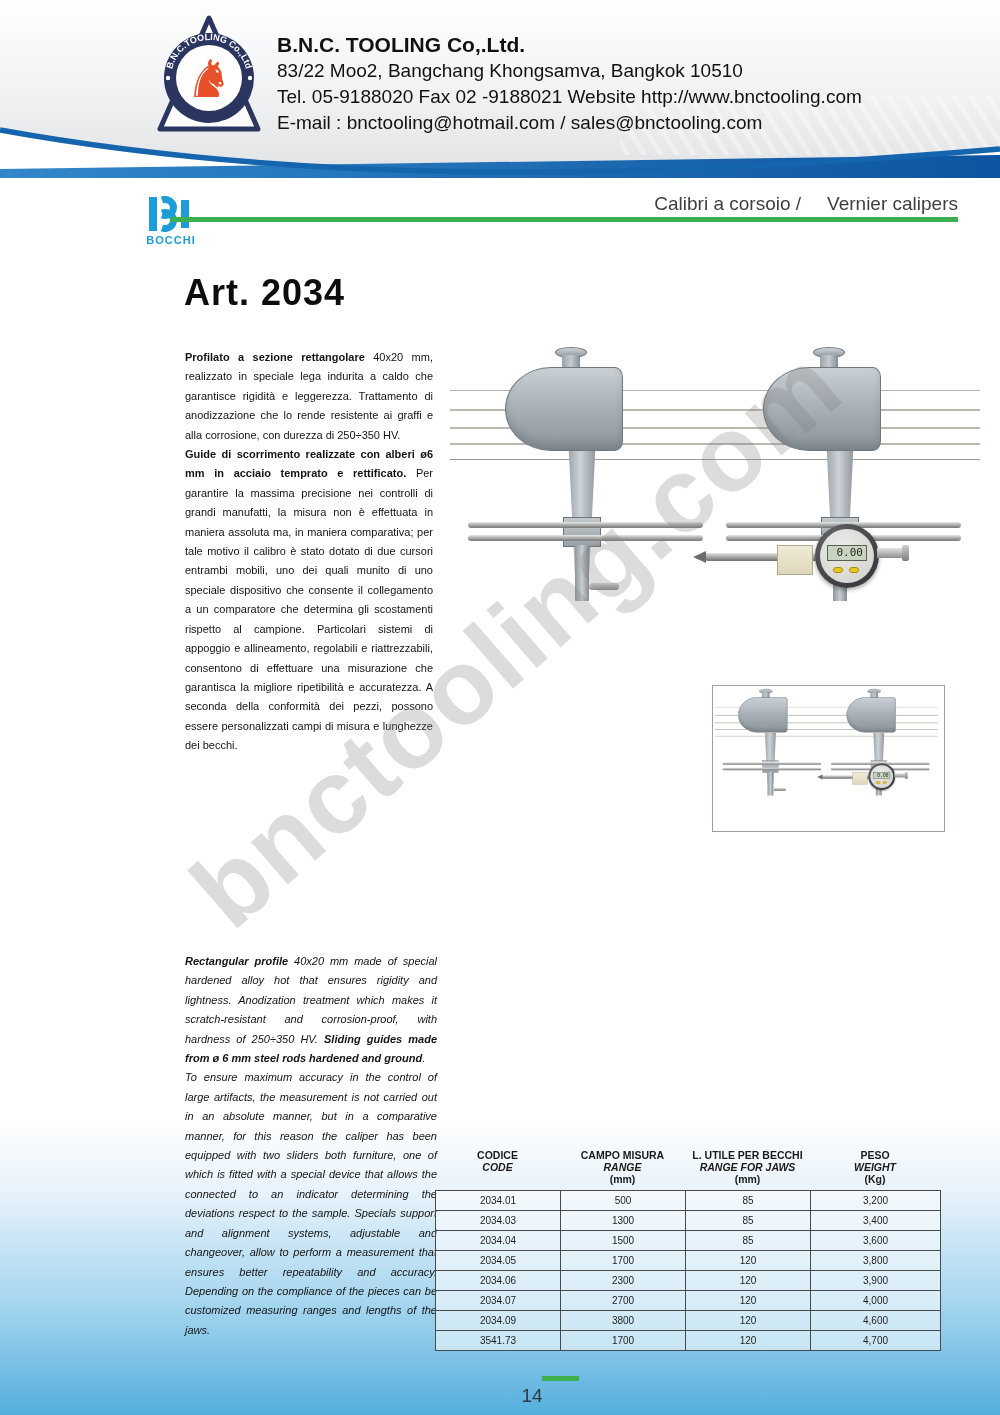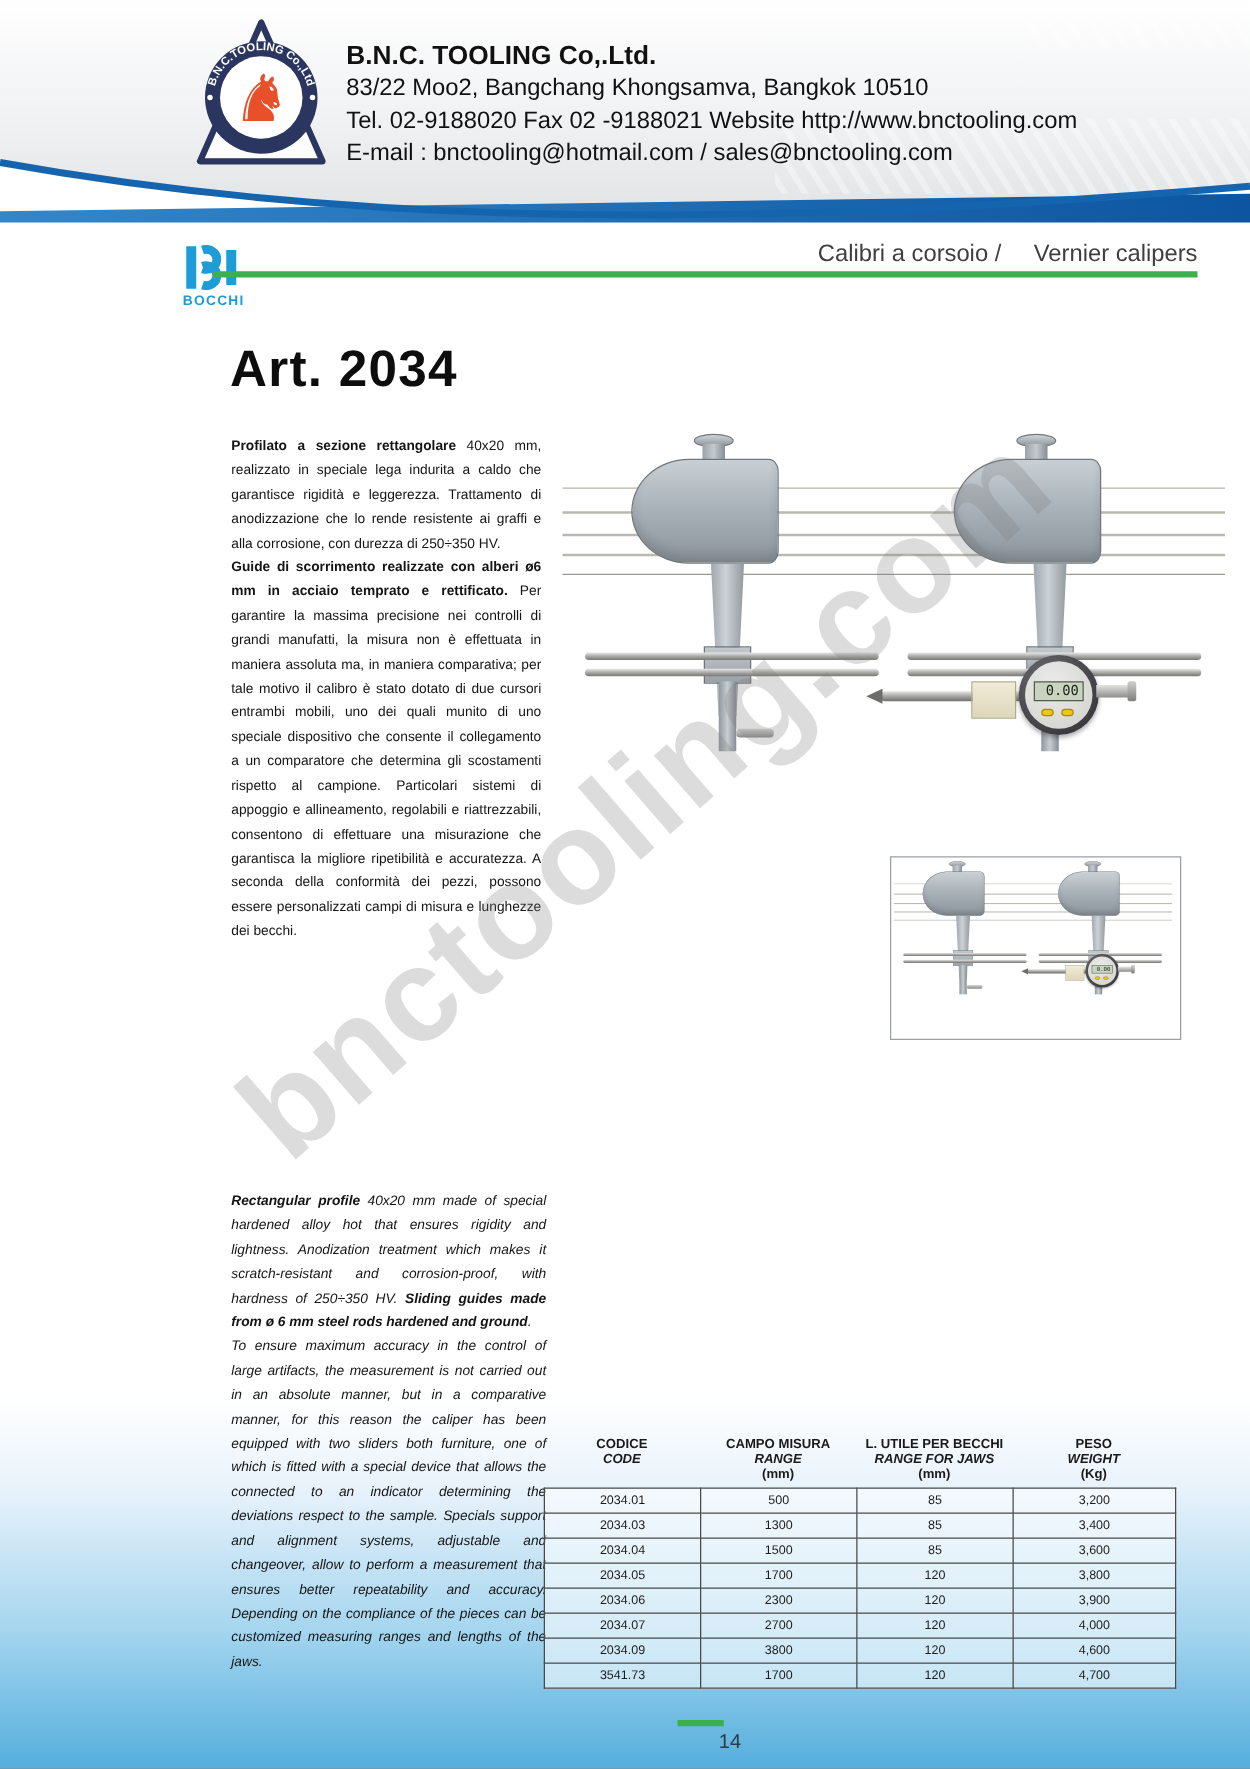--- a/index.html
+++ b/index.html
@@ -16,21 +16,21 @@
   .company-block { position: absolute; left: 277px; top: 32px; line-height: 26px; }
   .company-name { font-size: 21px; font-weight: bold; }
   .company-line { font-size: 19px; }
   
   .brand-logo { position: absolute; left: 141px; top: 196px; text-align: center; width: 60px; }
   .brand-word { font-size: 11px; font-weight: bold; letter-spacing: 1px; color: #1e9cd7; margin-top: -2px; }
   .section-divider { position: absolute; left: 170px; top: 217px; width: 788px; height: 5px; background: #3cb04e; }
   .category { position: absolute; right: 42px; top: 193px; font-size: 19px; color: #3f3f3f; }
   .category .sep-gap { display: inline-block; width: 26px; }
   
-  .article-title { position: absolute; left: 184px; top: 272px; font-size: 41px; font-weight: bold; letter-spacing: 1px; color: #0d0d0d; }
+  .article-title { position: absolute; left: 184px; top: 272px; font-size: 36px; font-weight: bold; letter-spacing: 1px; color: #0d0d0d; }
   .desc { position: absolute; width: 248px; font-size: 11px; line-height: 19.4px; text-align: justify; color: #141414; }
   .desc-it { left: 185px; top: 348px; }
   .desc-en { left: 185px; top: 952px; font-style: italic; width: 252px; }
   .desc p { margin: 0; }
   .desc .b { font-weight: bold; }
   
   .scene { position: absolute; width: 530px; height: 330px; }
   #scene-main { left: 450px; top: 345px; }
   .rail { position: absolute; left: 0; top: 45px; width: 530px; height: 70px;
     background: linear-gradient(180deg,#ededе6 0%, #f6f6f1 10%, #d2d2c9 28%, #e7e7e0 44%, #b9b9af 56%, #e2e2da 72%, #f1f1eb 86%, #c6c6bd 100%);
@@ -98,22 +98,22 @@
   .spec-head .h-unit { font-size: 10.5px; font-weight: bold; line-height: 12px; }
   table.spec-body { border-collapse: collapse; width: 505px; table-layout: fixed; }
   table.spec-body td { border: 1px solid #4a4a4a; background: rgba(255,255,255,0.55);
     text-align: center; font-size: 10px; color: #1c1c1c; height: 14px; padding: 4px; }
   table.spec-body td:nth-child(1){ width: 125px; }
   table.spec-body td:nth-child(2){ width: 125px; }
   table.spec-body td:nth-child(3){ width: 125px; }
   table.spec-body td:nth-child(4){ width: 130px; }
   
   .footer-bar { position: absolute; left: 542px; top: 1376px; width: 37px; height: 5px; background: #3cb04e; }
-  .page-number { position: absolute; left: 556px; top: 1385px; width: 56px; text-align: center;
-    font-size: 16px; color: #2e3a42; }
+  .page-number { position: absolute; left: 504px; top: 1385px; width: 56px; text-align: center;
+    font-size: 19px; color: #2e3a42; }
 </style>
 </head>
 <body>
 
 <div class="page">
 
   <svg class="header-art" width="1000" height="185" viewBox="0 0 1000 185">
     <defs>
       <linearGradient id="gGray" x1="0" y1="0" x2="0" y2="1">
         <stop offset="0" stop-color="#ffffff"></stop>
@@ -147,21 +147,21 @@
       <textPath href="#arcTop" startOffset="50%" text-anchor="middle">B.N.C.TOOLING Co.,Ltd</textPath>
     </text>
     <circle cx="12" cy="63" r="2.2" fill="#fff"></circle>
       <circle cx="94" cy="63" r="2.2" fill="#fff"></circle>
     <text x="53" y="82" font-size="52" text-anchor="middle" fill="#e8502a" transform="scale(-1,1) translate(-106,0)">♞</text>
   </svg>
 
   <div class="company-block">
     <div class="company-name">B.N.C. TOOLING Co,.Ltd.</div>
     <div class="company-line">83/22 Moo2, Bangchang Khongsamva, Bangkok 10510</div>
-    <div class="company-line">Tel. 02-9188020 Fax 02 -9188021 Website http://www.bnctooling.com</div>
+    <div class="company-line">Tel. 05-9188020 Fax 02 -9188021 Website http://www.bnctooling.com</div>
     <div class="company-line">E-mail : bnctooling@hotmail.com / sales@bnctooling.com</div>
   </div>
 
   <div class="brand-logo">
     <svg width="46" height="36" viewBox="0 0 46 36">
       <rect x="1" y="1" width="8" height="34" fill="#1e9cd7"></rect>
       <path d="M14,4 A8.5,8 0 1 1 14,19 M14,17 A8.5,8 0 1 1 14,32" fill="none" stroke="#1e9cd7" stroke-width="7"></path>
       <rect x="33" y="4" width="8" height="28" fill="#1e9cd7"></rect>
     </svg>
     <div class="brand-word">BOCCHI</div>

